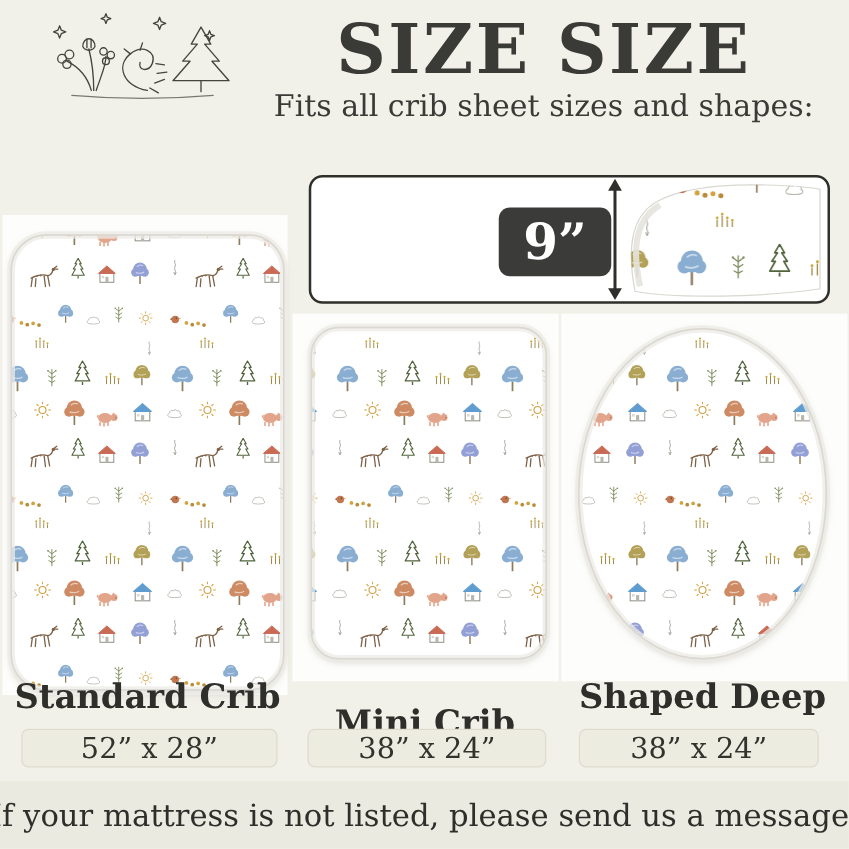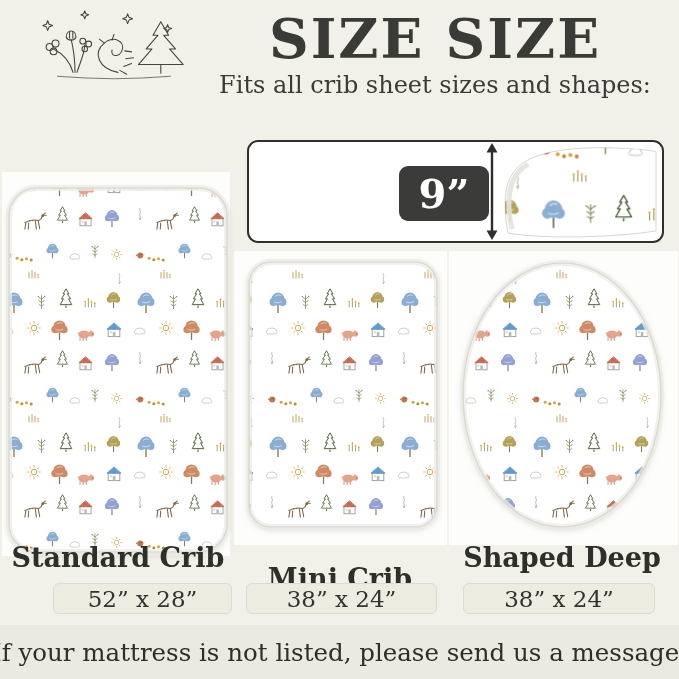--- a/index.html
+++ b/index.html
@@ -51,21 +51,21 @@
   }
   .label-1{left:8px;width:220px;}
   .label-2{left:240px;width:200px;margin-top:21px;}
   .label-3{left:452px;width:220px;}
   .size-pill{
     top:583px;height:31px;box-sizing:border-box;
     background:#edece1;border:1.5px solid #dddbcd;border-radius:6px;
     display:flex;align-items:center;justify-content:center;
     font-size:23px;color:#33332e;white-space:nowrap;
   }
-  .pill-1{left:17px;width:179px;margin-left:36px;}
+  .pill-1{left:17px;width:205px;}
   .pill-2{left:246px;width:191px;}
   .pill-3{left:463px;width:192px;}
   
   .footer-banner{
     left:0;top:625px;width:679px;height:54px;
     background:var(--banner-bg,#ebeae0);
     display:flex;align-items:center;justify-content:center;
     font-size:24.5px;color:#2e2e2a;white-space:nowrap;
   }
   

